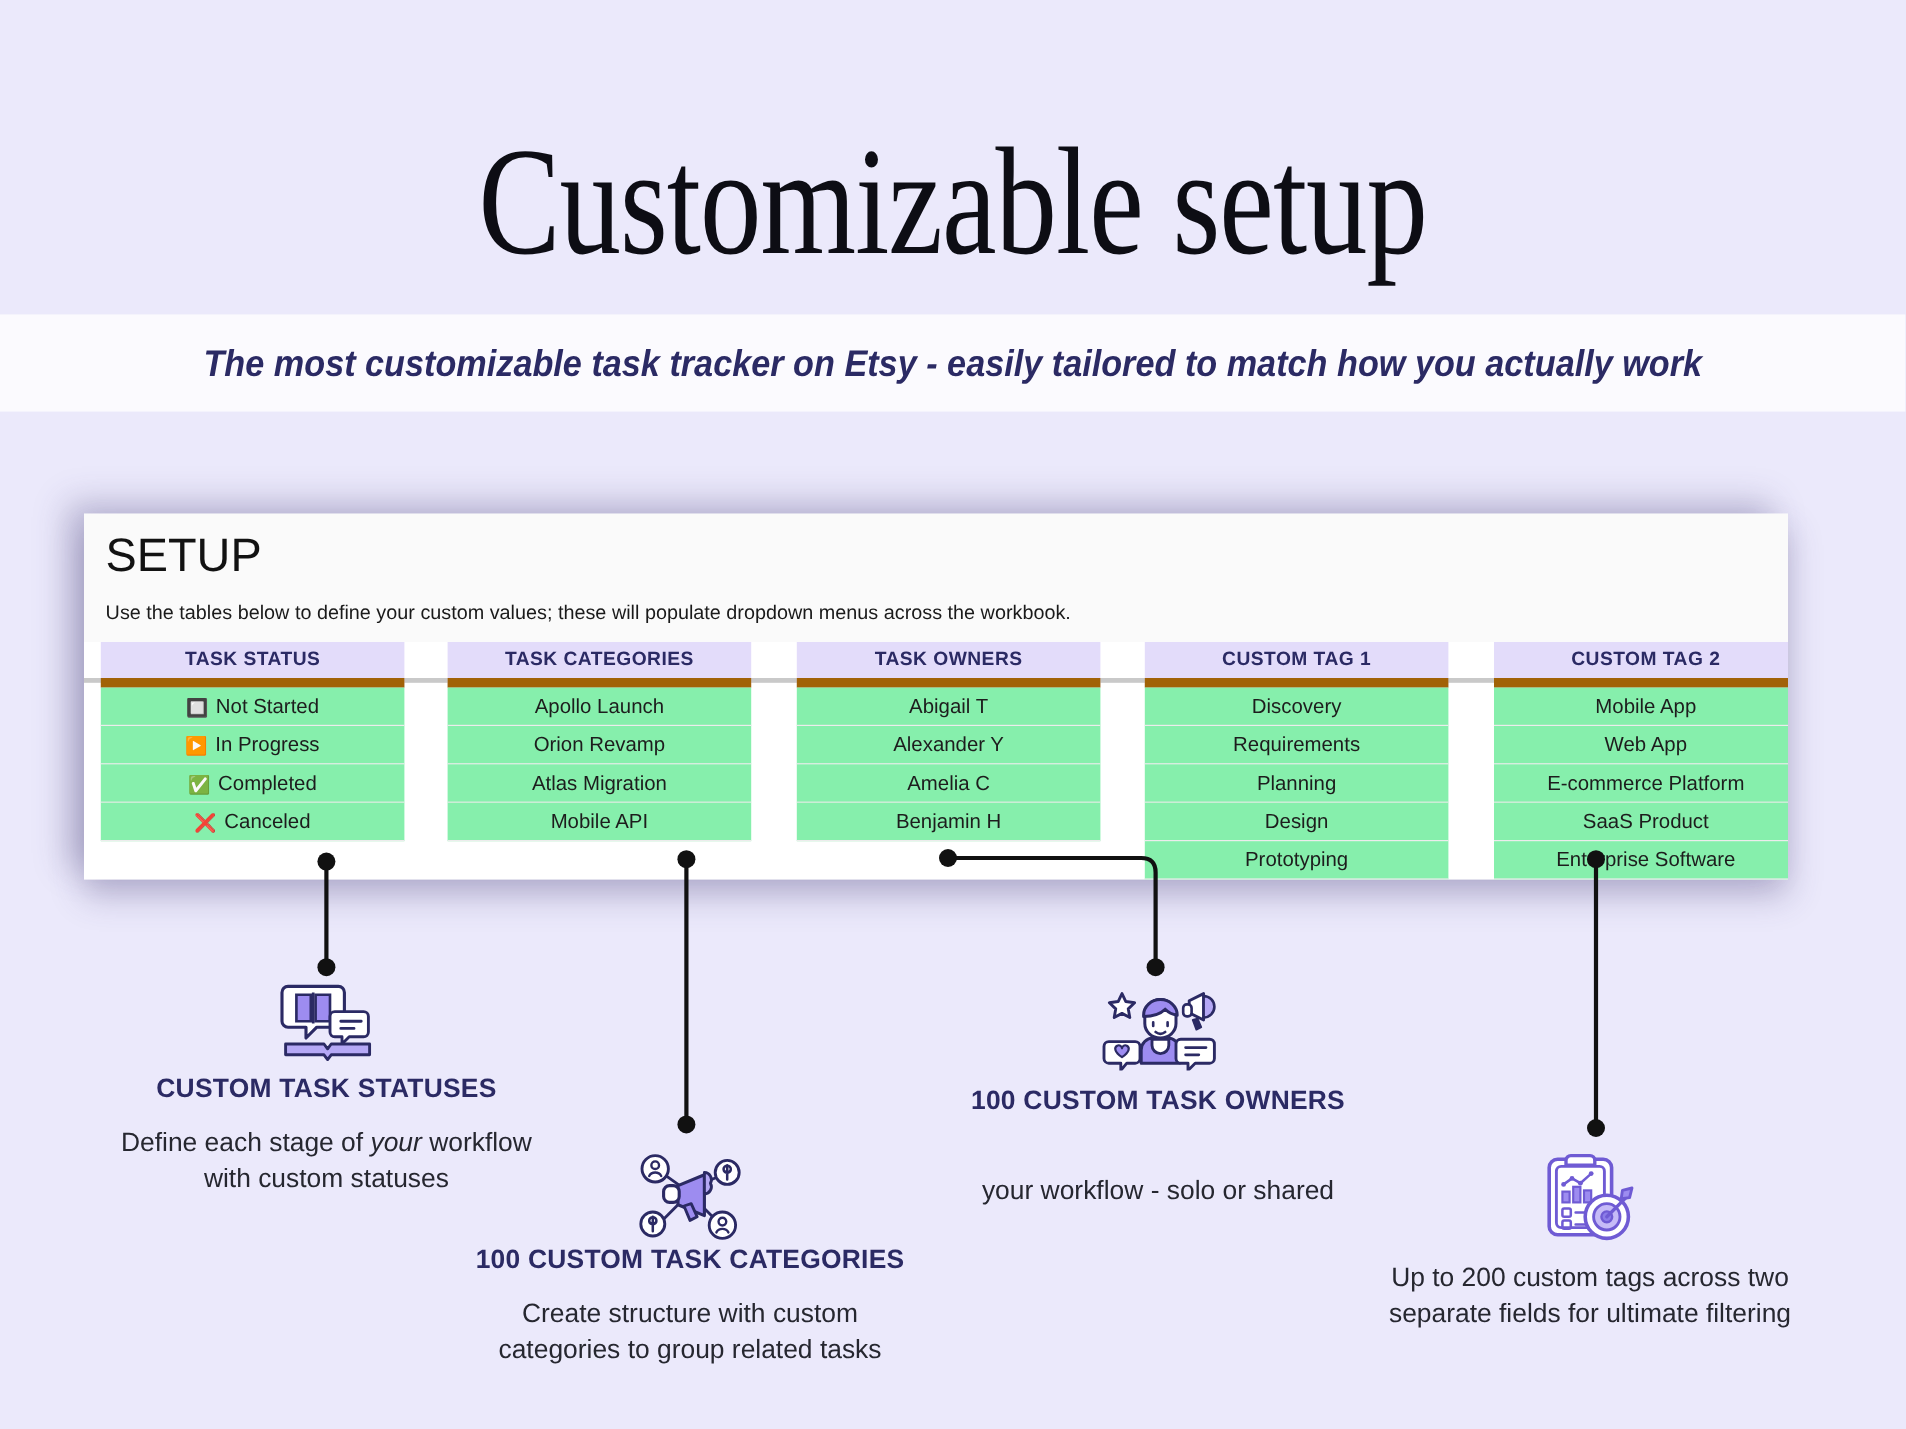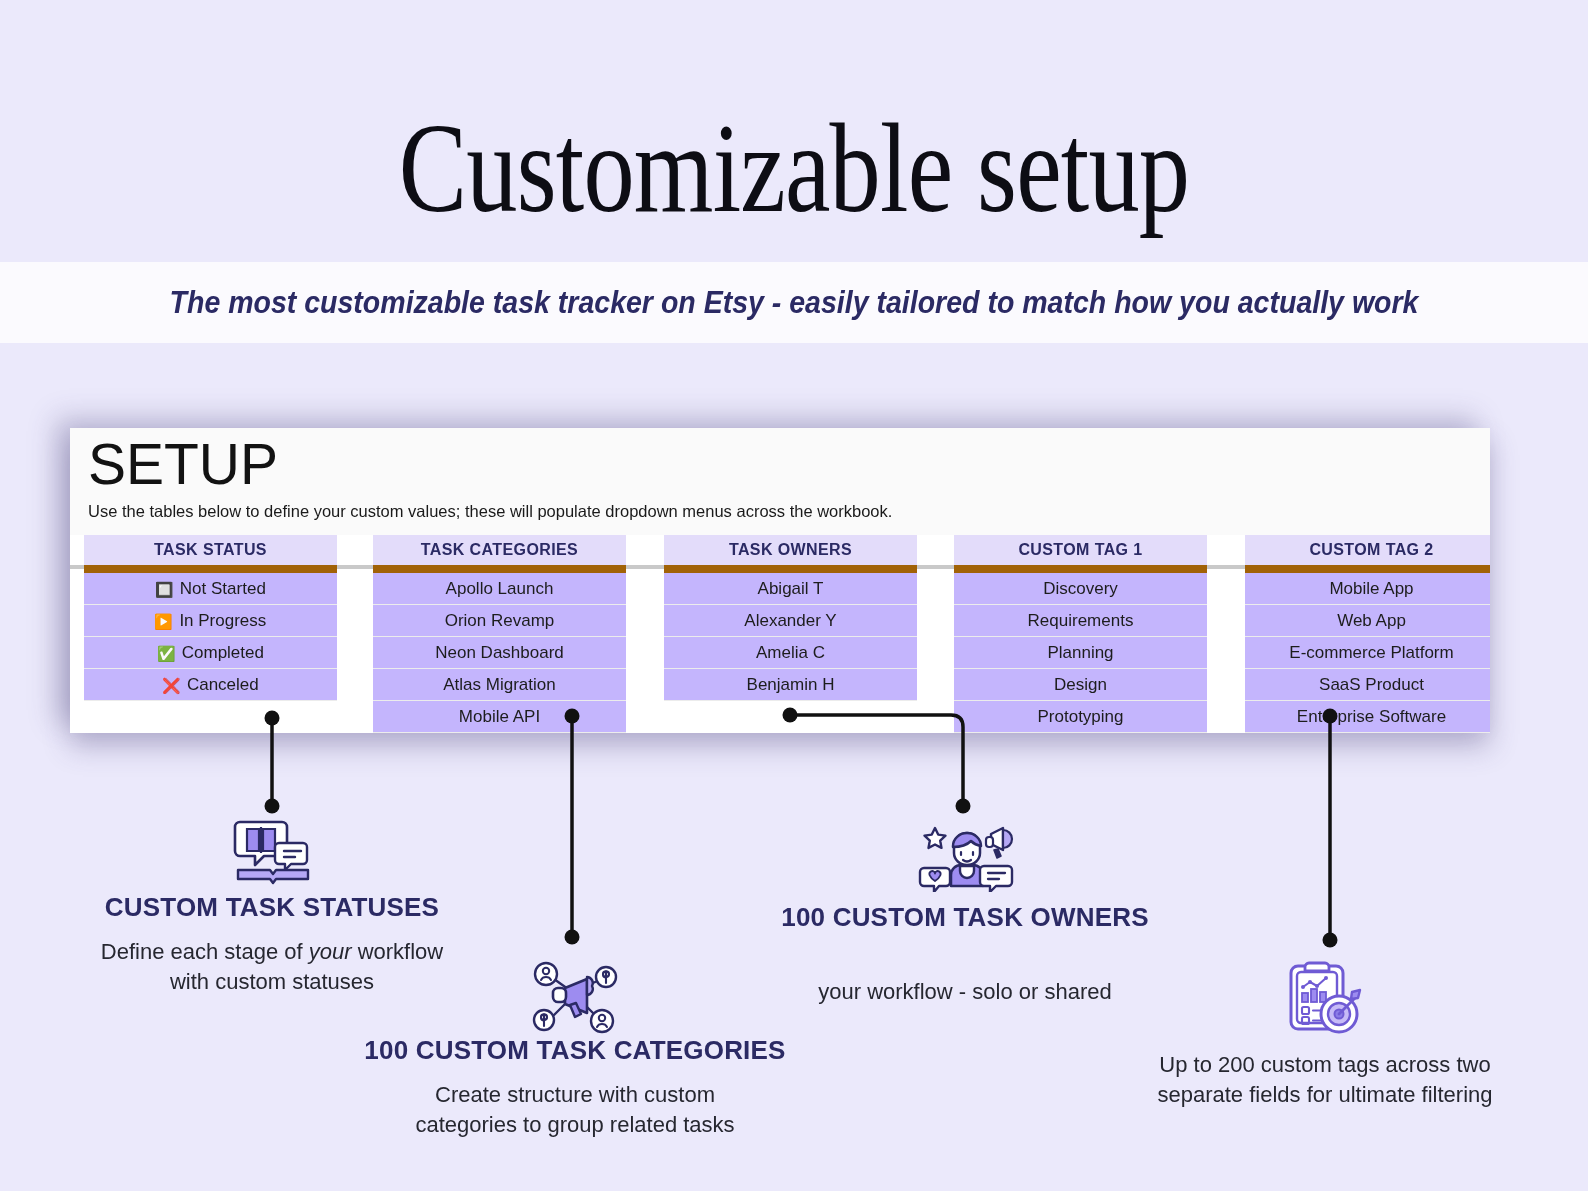--- a/index.html
+++ b/index.html
@@ -76,21 +76,21 @@
   #panel-head {
     position: absolute;
     left: 0; top: 0;
     width: 1420px;
     height: 107px;
     background: #fafafa;
   }
   #setup-heading {
     position: absolute;
     left: 18px; top: 10px;
-    font-size: 57px;
+    font-size: 39px;
     line-height: 52px;
     font-weight: 400;
     color: #121212;
     letter-spacing: 0px;
   }
   #setup-sub {
     position: absolute;
     left: 18px; top: 72px;
     font-size: 16.5px;
     line-height: 22px;
@@ -117,21 +117,21 @@
     color: #2b2a64;
     font-size: 16px;
     font-weight: bold;
     letter-spacing: 0.4px;
     border-bottom: 8px solid #a16207;
   }
   .cell {
     height: 31px;
     line-height: 31px;
     text-align: center;
-    background: #c4b5fd;
+    background: #86efac;
     border-bottom: 1px solid #ececec;
     font-size: 17px;
     color: #1d1d1d;
     white-space: nowrap;
     overflow: hidden;
   }
   .cell .emo {
     font-size: 15px;
     margin-right: 6px;
     vertical-align: -1px;
@@ -153,21 +153,21 @@
     height: 1191px;
     pointer-events: none;
   }
 
   
   .callout {
     position: absolute;
     text-align: center;
   }
   .callout .ttl {
-    font-size: 26px;
+    font-size: 22px;
     line-height: 30px;
     font-weight: bold;
     color: #2b2a64;
     letter-spacing: 0.2px;
     white-space: nowrap;
   }
   .callout .desc {
     margin-top: 15px;
     font-size: 22px;
     line-height: 30px;
@@ -201,21 +201,20 @@
       <div class="cell status"><span class="emo">🔲</span><span>Not Started</span></div>
       <div class="cell status"><span class="emo">▶️</span><span>In Progress</span></div>
       <div class="cell status"><span class="emo">✅</span><span>Completed</span></div>
       <div class="cell status"><span class="emo">❌</span><span>Canceled</span></div>
     </div>
 
     <div class="col" style="left:303px">
       <div class="col-hd">TASK CATEGORIES</div>
       <div class="cell">Apollo Launch</div>
       <div class="cell">Orion Revamp</div>
-      <div class="cell">Neon Dashboard</div>
       <div class="cell">Atlas Migration</div>
       <div class="cell">Mobile API</div>
     </div>
 
     <div class="col" style="left:594px">
       <div class="col-hd">TASK OWNERS</div>
       <div class="cell">Abigail T</div>
       <div class="cell">Alexander Y</div>
       <div class="cell">Amelia C</div>
       <div class="cell">Benjamin H</div>

